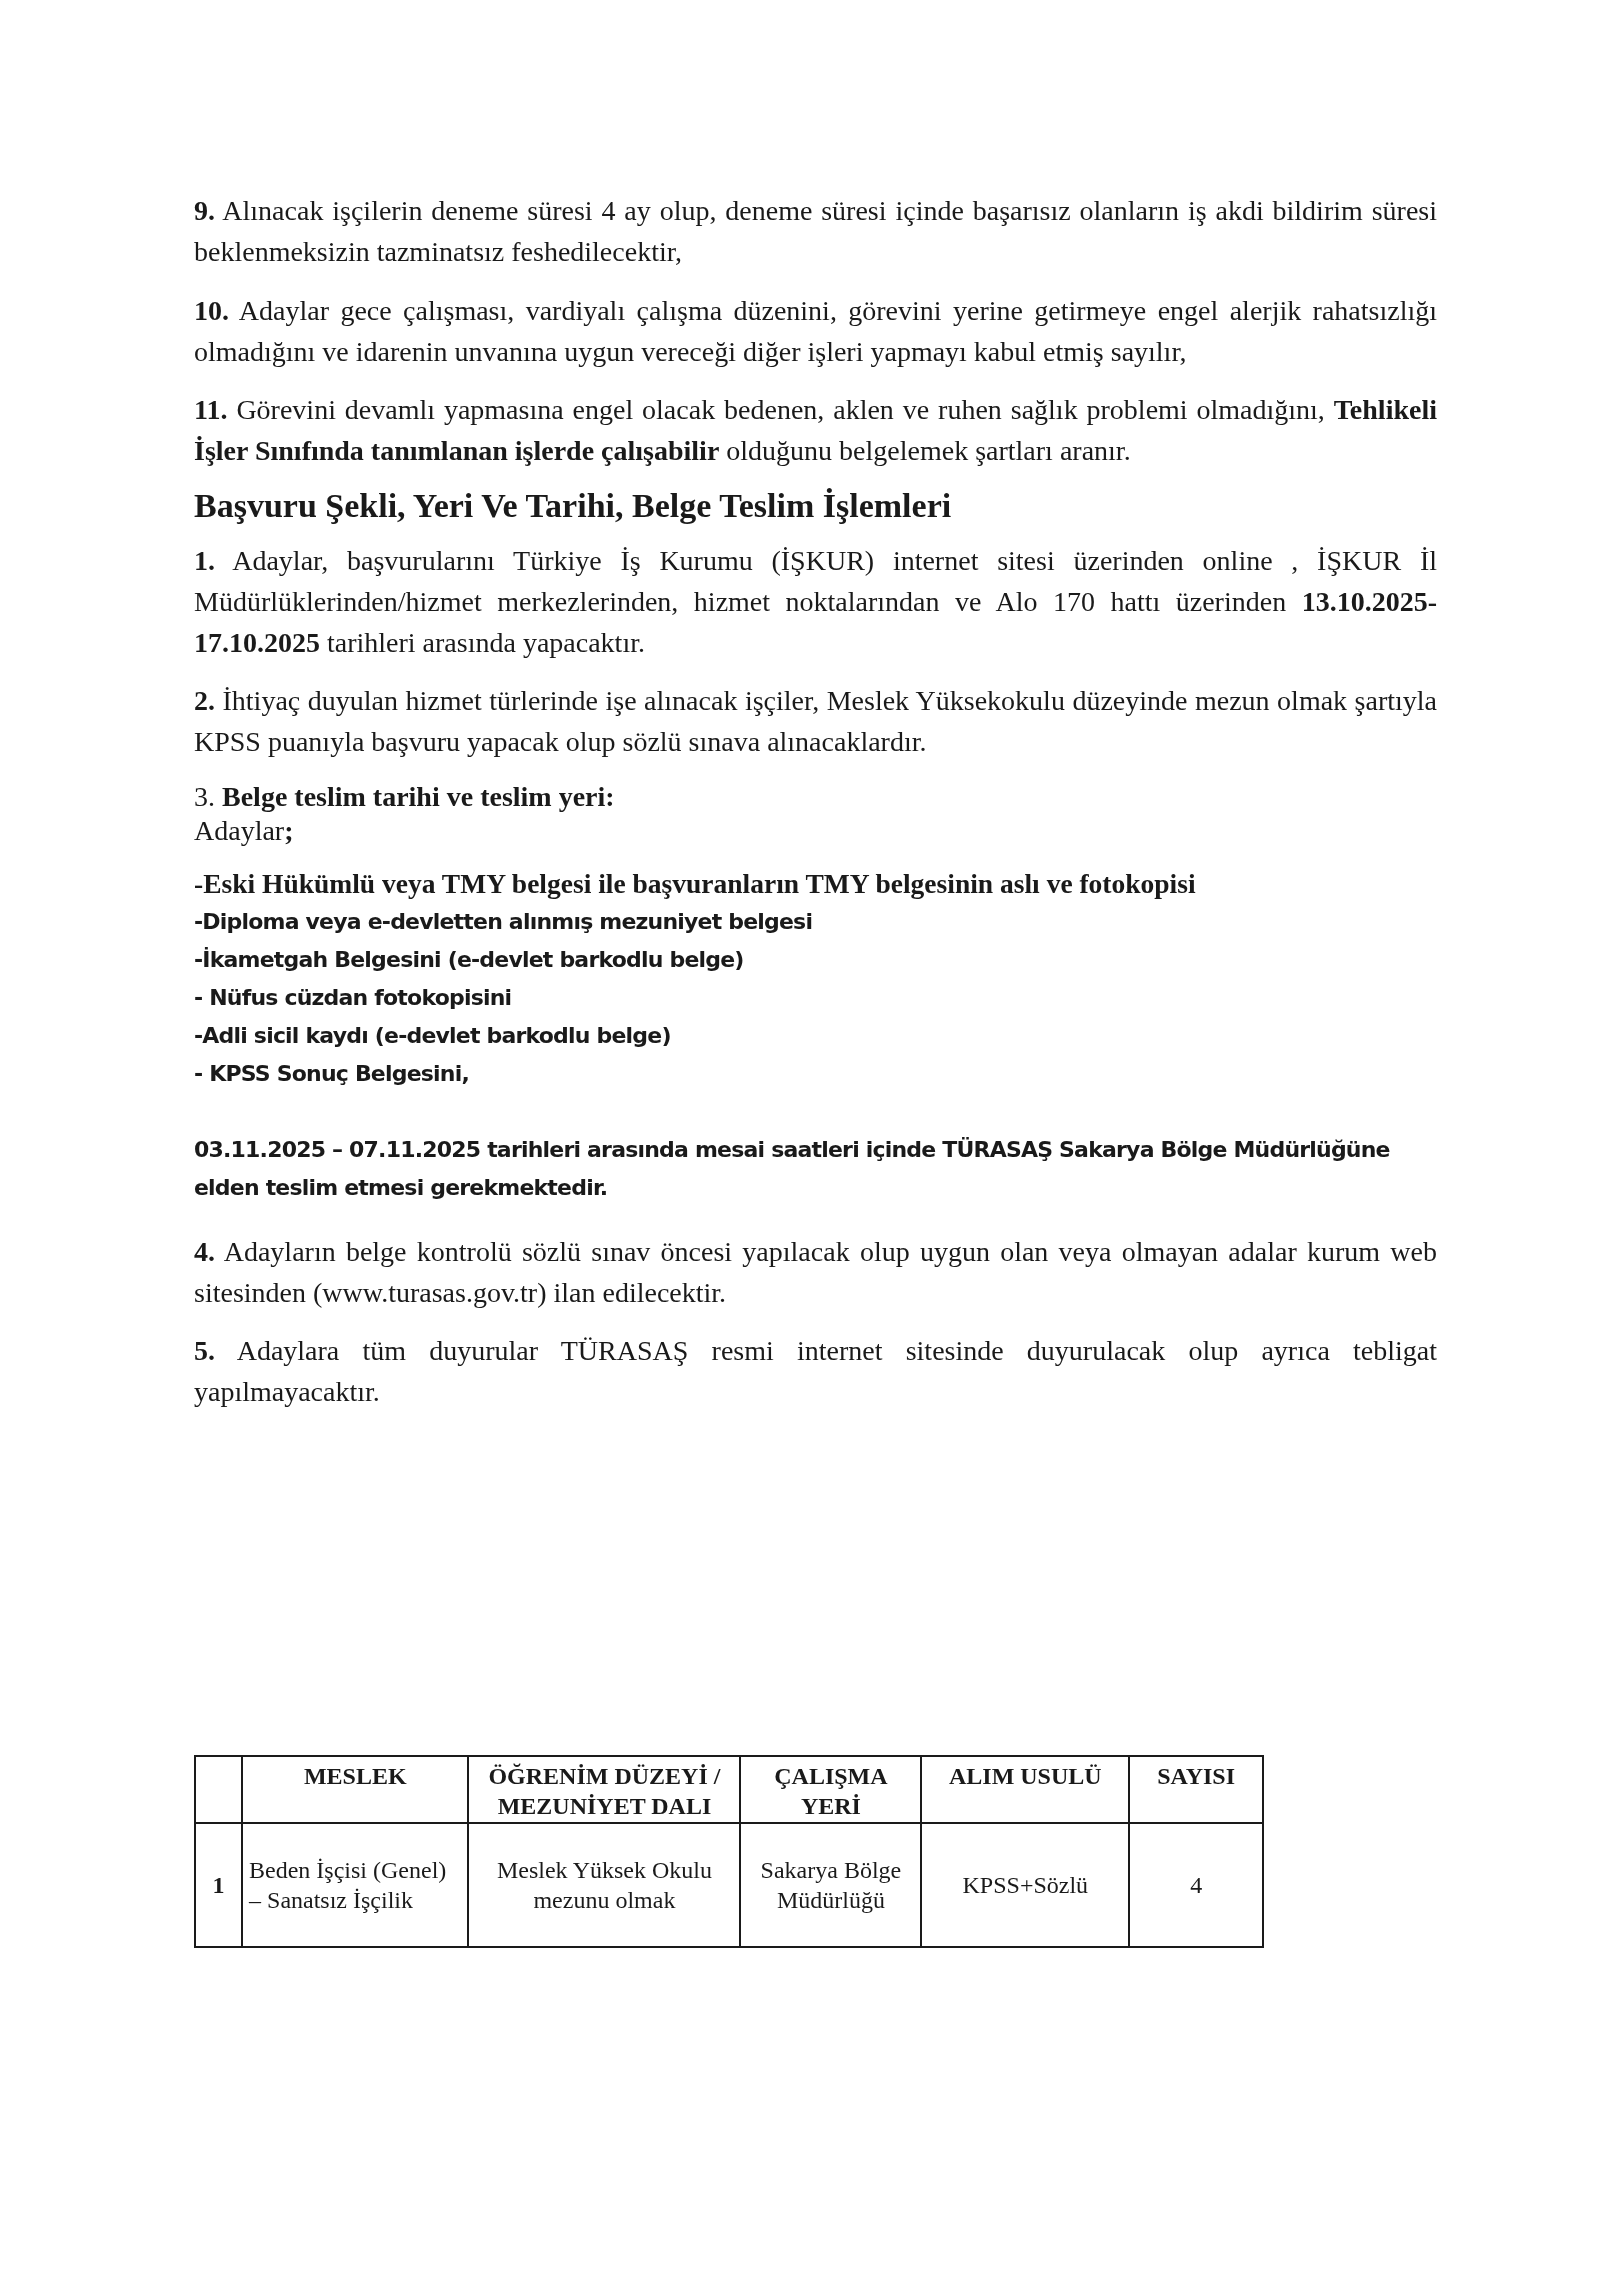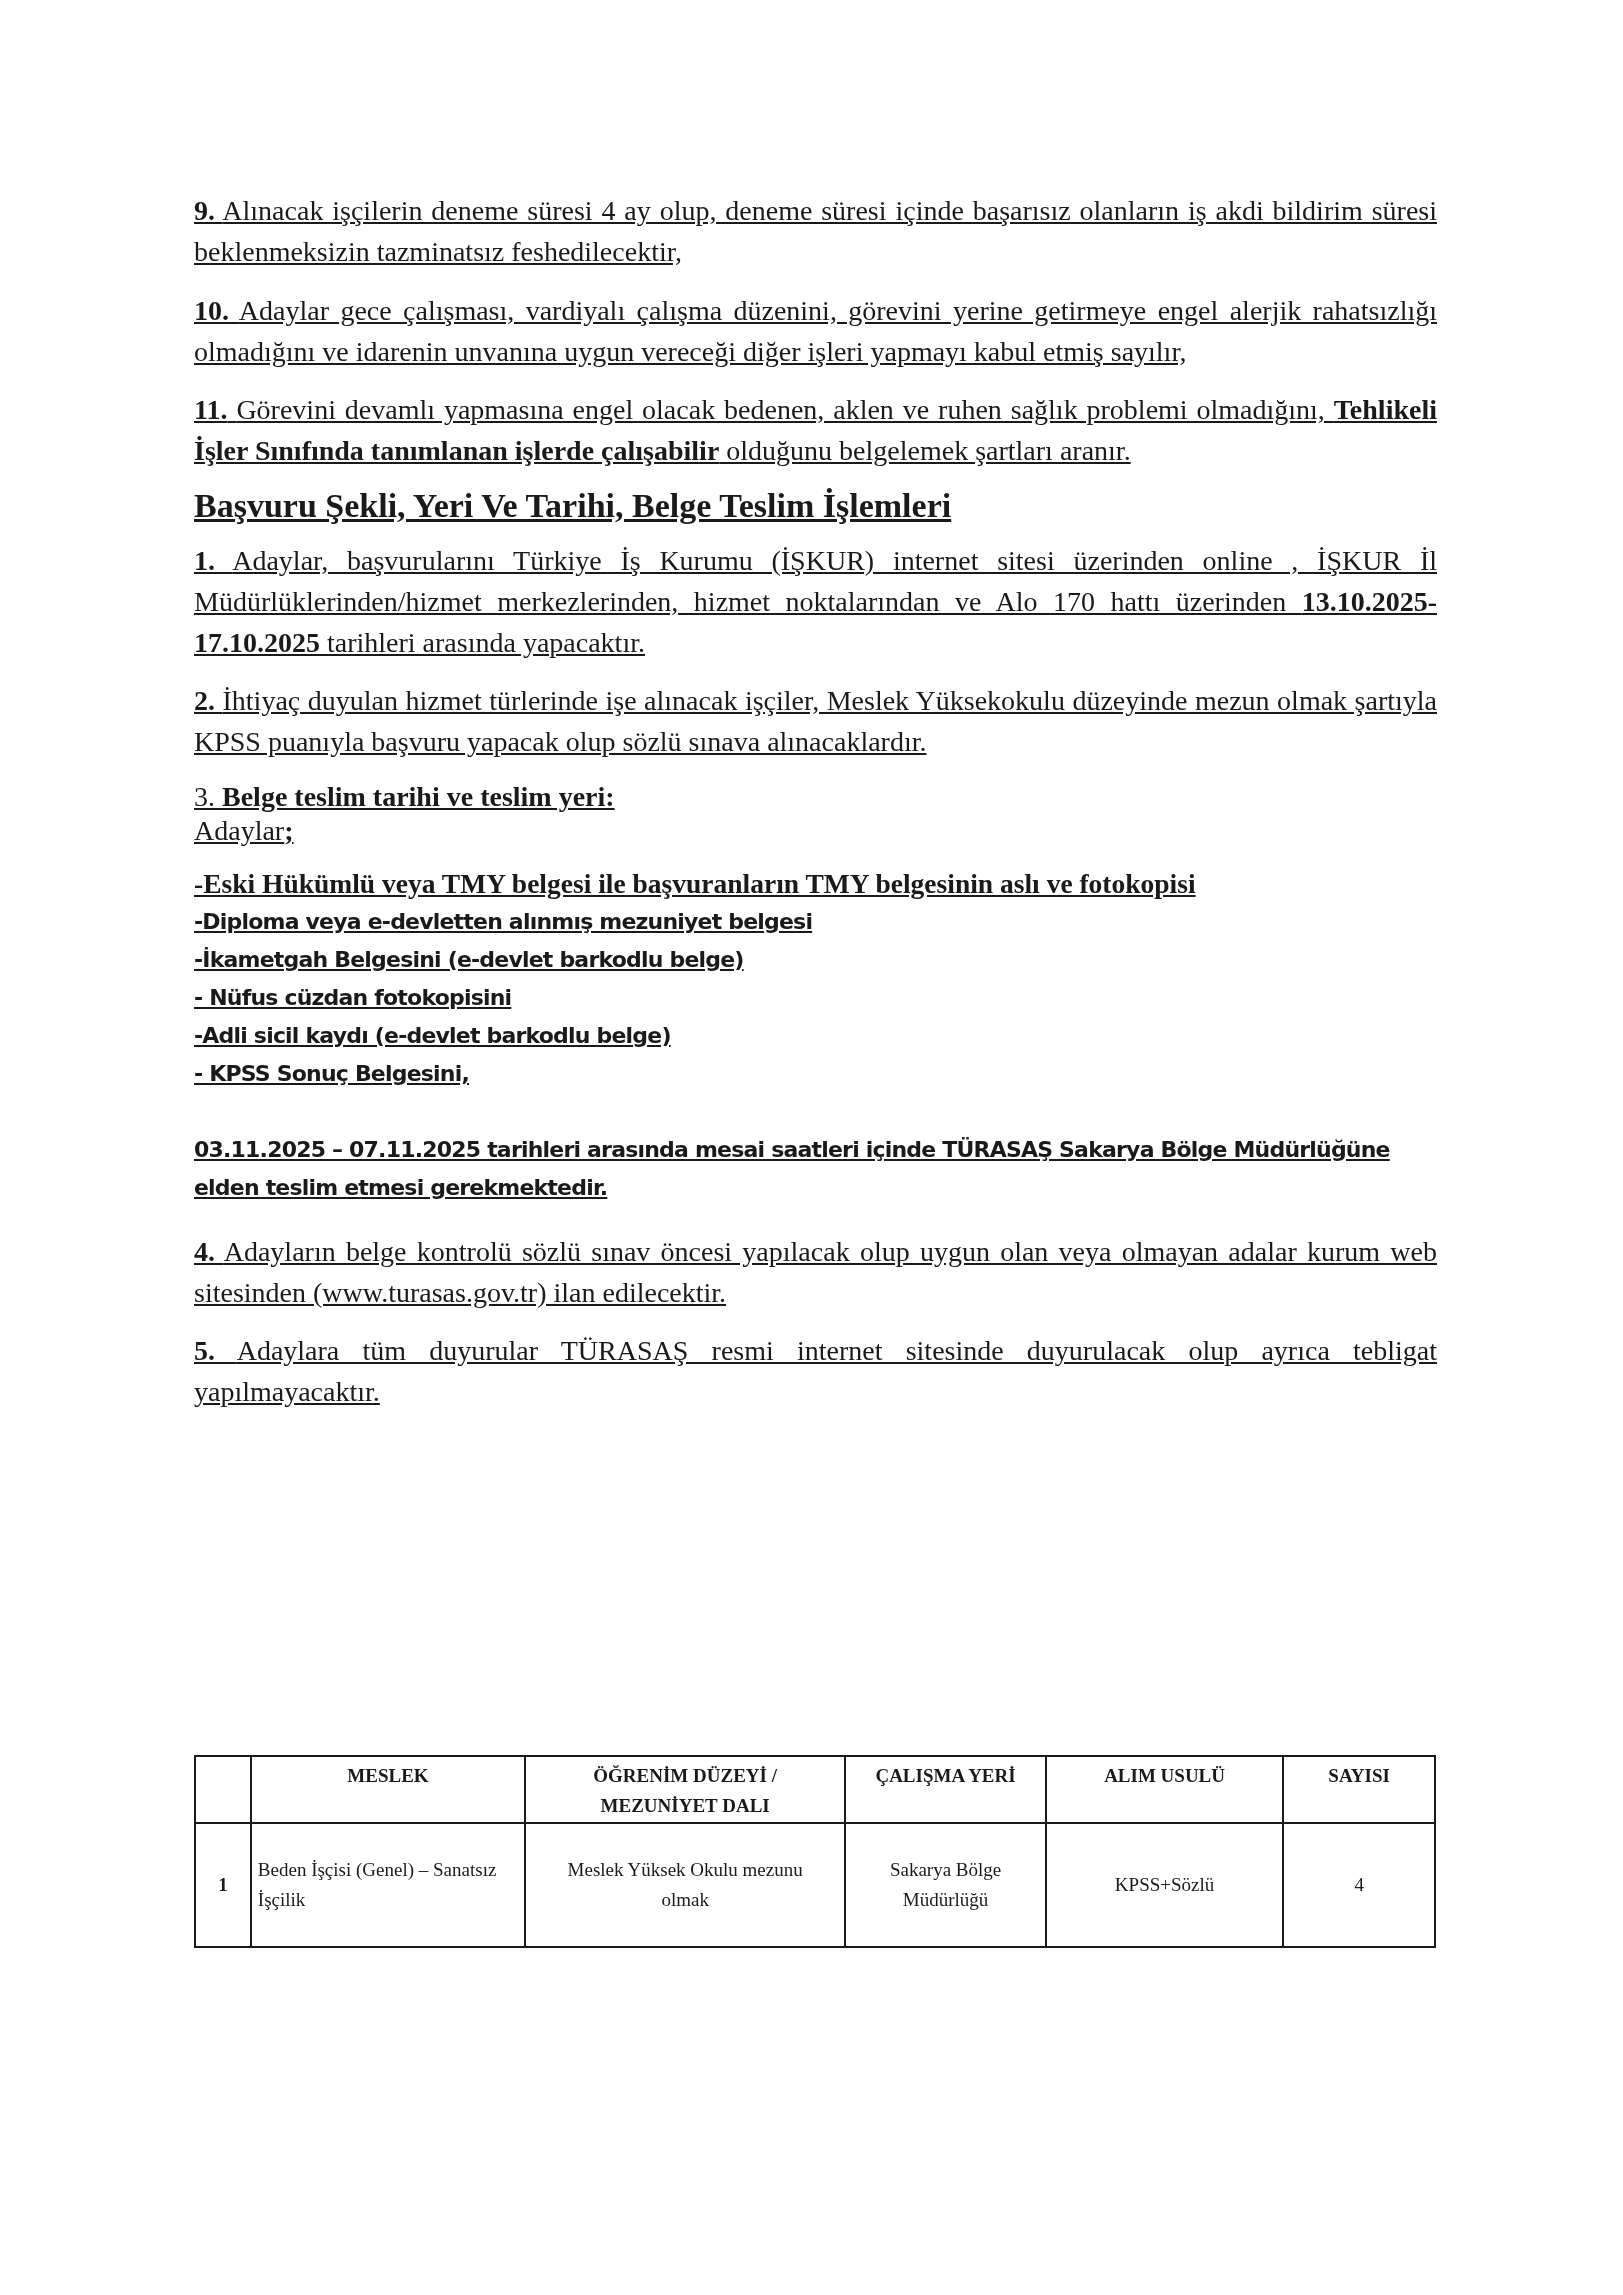--- a/index.html
+++ b/index.html
@@ -1,25 +1,25 @@
 <!DOCTYPE html>
 <html style="font-size:10.5px"><head>
 <meta charset="utf-8">
 <style>
   html, body { margin: 0; padding: 0; background: #ffffff; }
   body { width: 1623px; height: 2295px; position: relative; overflow: hidden; color: #1a1a1a; }
-  .page { position: absolute; left: 194px; top: 190px; width: 1243px; font-family: "Liberation Serif", serif; font-size: 28px; line-height: 41px; text-decoration: underline; }
+  .page { position: absolute; left: 194px; top: 190px; width: 1243px; font-family: "Liberation Serif", serif; font-size: 28px; line-height: 41px; }
   .para { margin: 0; text-align: justify; }
   .para b { font-weight: bold; }
   .gap { height: 17.7px; }
   h2.section { font-family: "Liberation Serif", serif; font-size: 34px; font-weight: bold; margin: 0; line-height: 50px; }
   .sans-bold { font-family: "DejaVu Sans", sans-serif; font-weight: bold; font-size: 22px; line-height: 38px; letter-spacing: -0.8px; }
   .doclist { margin: 0; padding: 0; list-style: none; }
   .doclist li { margin: 0; }
-  table.jobs { position: absolute; left: 194px; top: 1755px; width: 1242px; border-collapse: collapse; font-family: "Liberation Serif", serif; font-size: 19px; }
+  table.jobs { position: absolute; left: 194px; top: 1755px; width: 1070px; border-collapse: collapse; font-family: "Liberation Serif", serif; font-size: 24px; }
   table.jobs th, table.jobs td { border: 2px solid #1a1a1a; text-align: center; padding: 0 6.5px; }
   table.jobs th { font-weight: bold; vertical-align: top; height: 61px; line-height: 30px; padding-top: 3.9px; }
   table.jobs td { height: 122px; line-height: 30px; vertical-align: middle; }
   table.jobs td.meslek { text-align: left; padding-left: 6px; }
   table.jobs td.idx { font-weight: bold; }
 </style>
 </head>
 <body>
 
 <div class="page">

